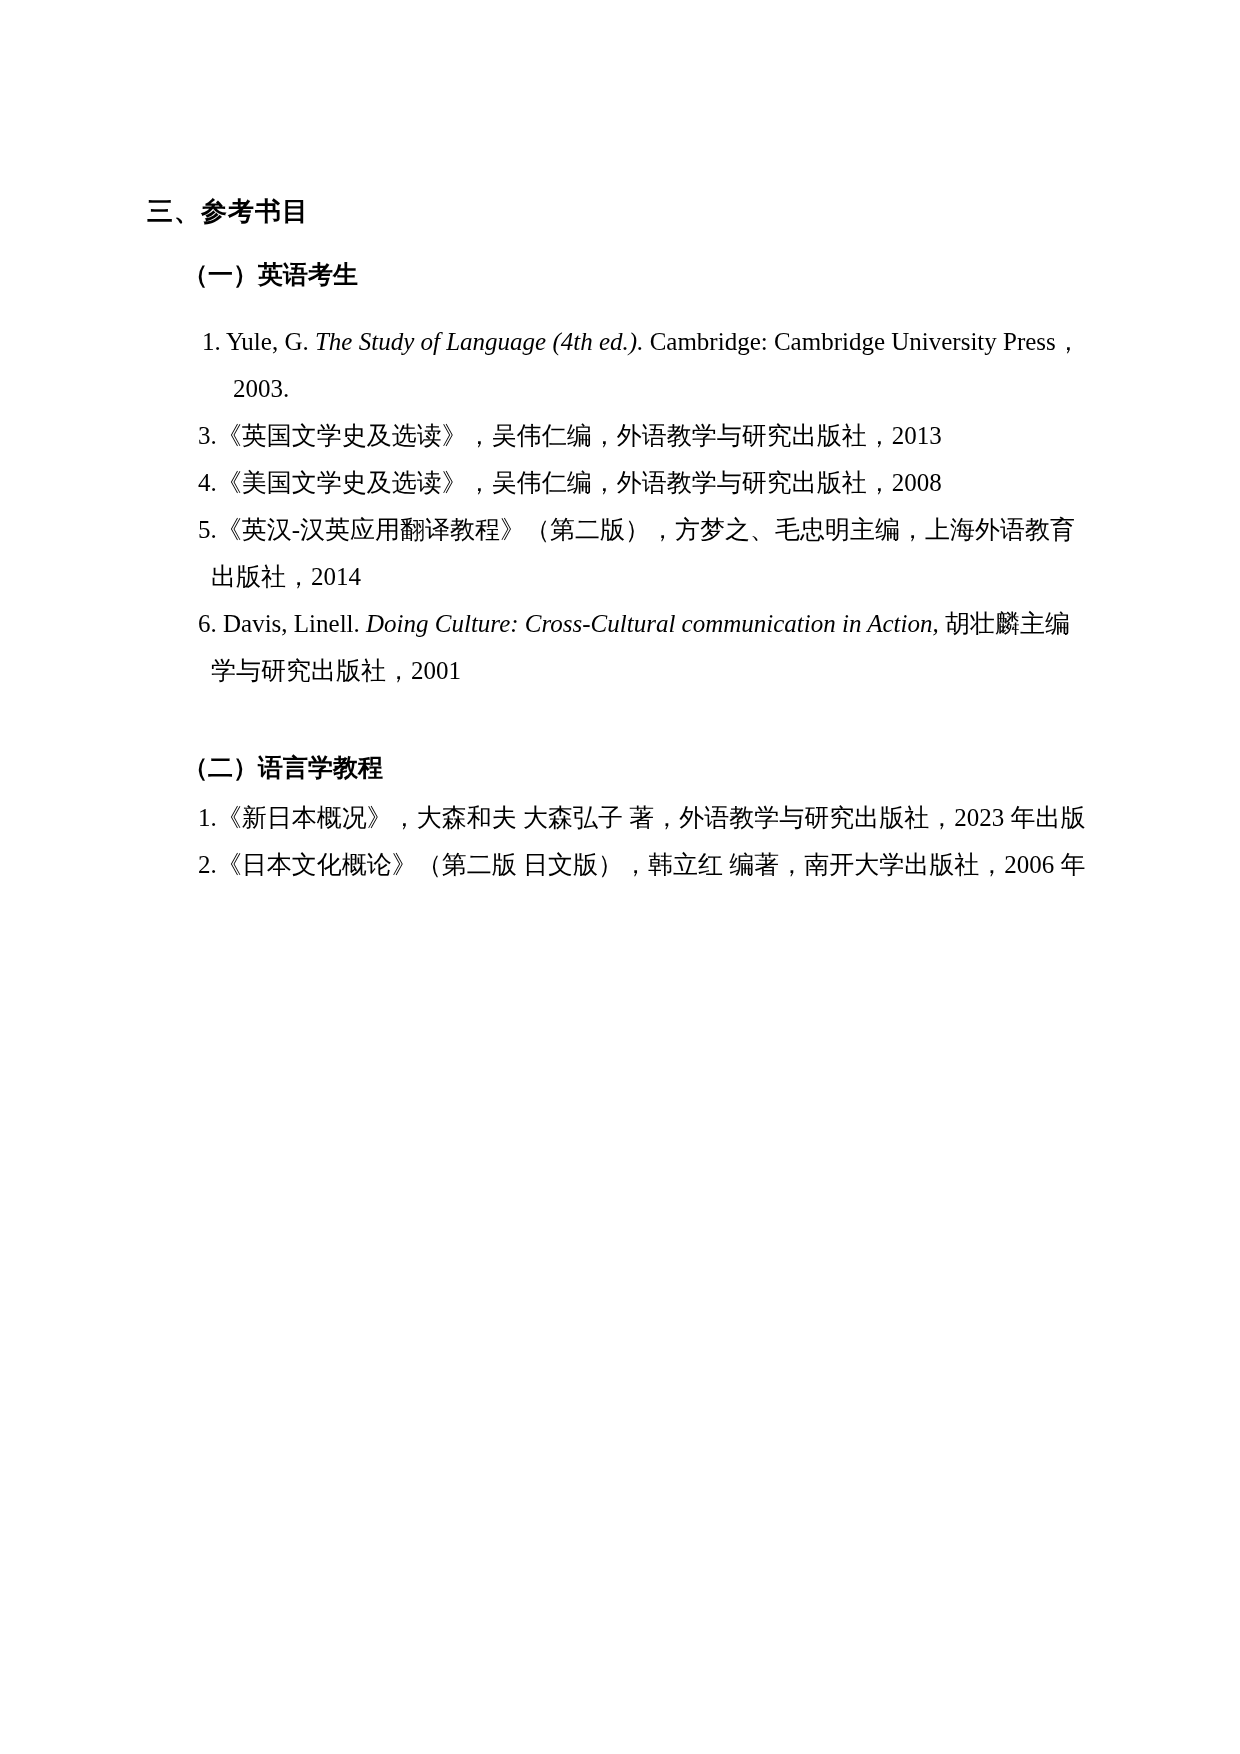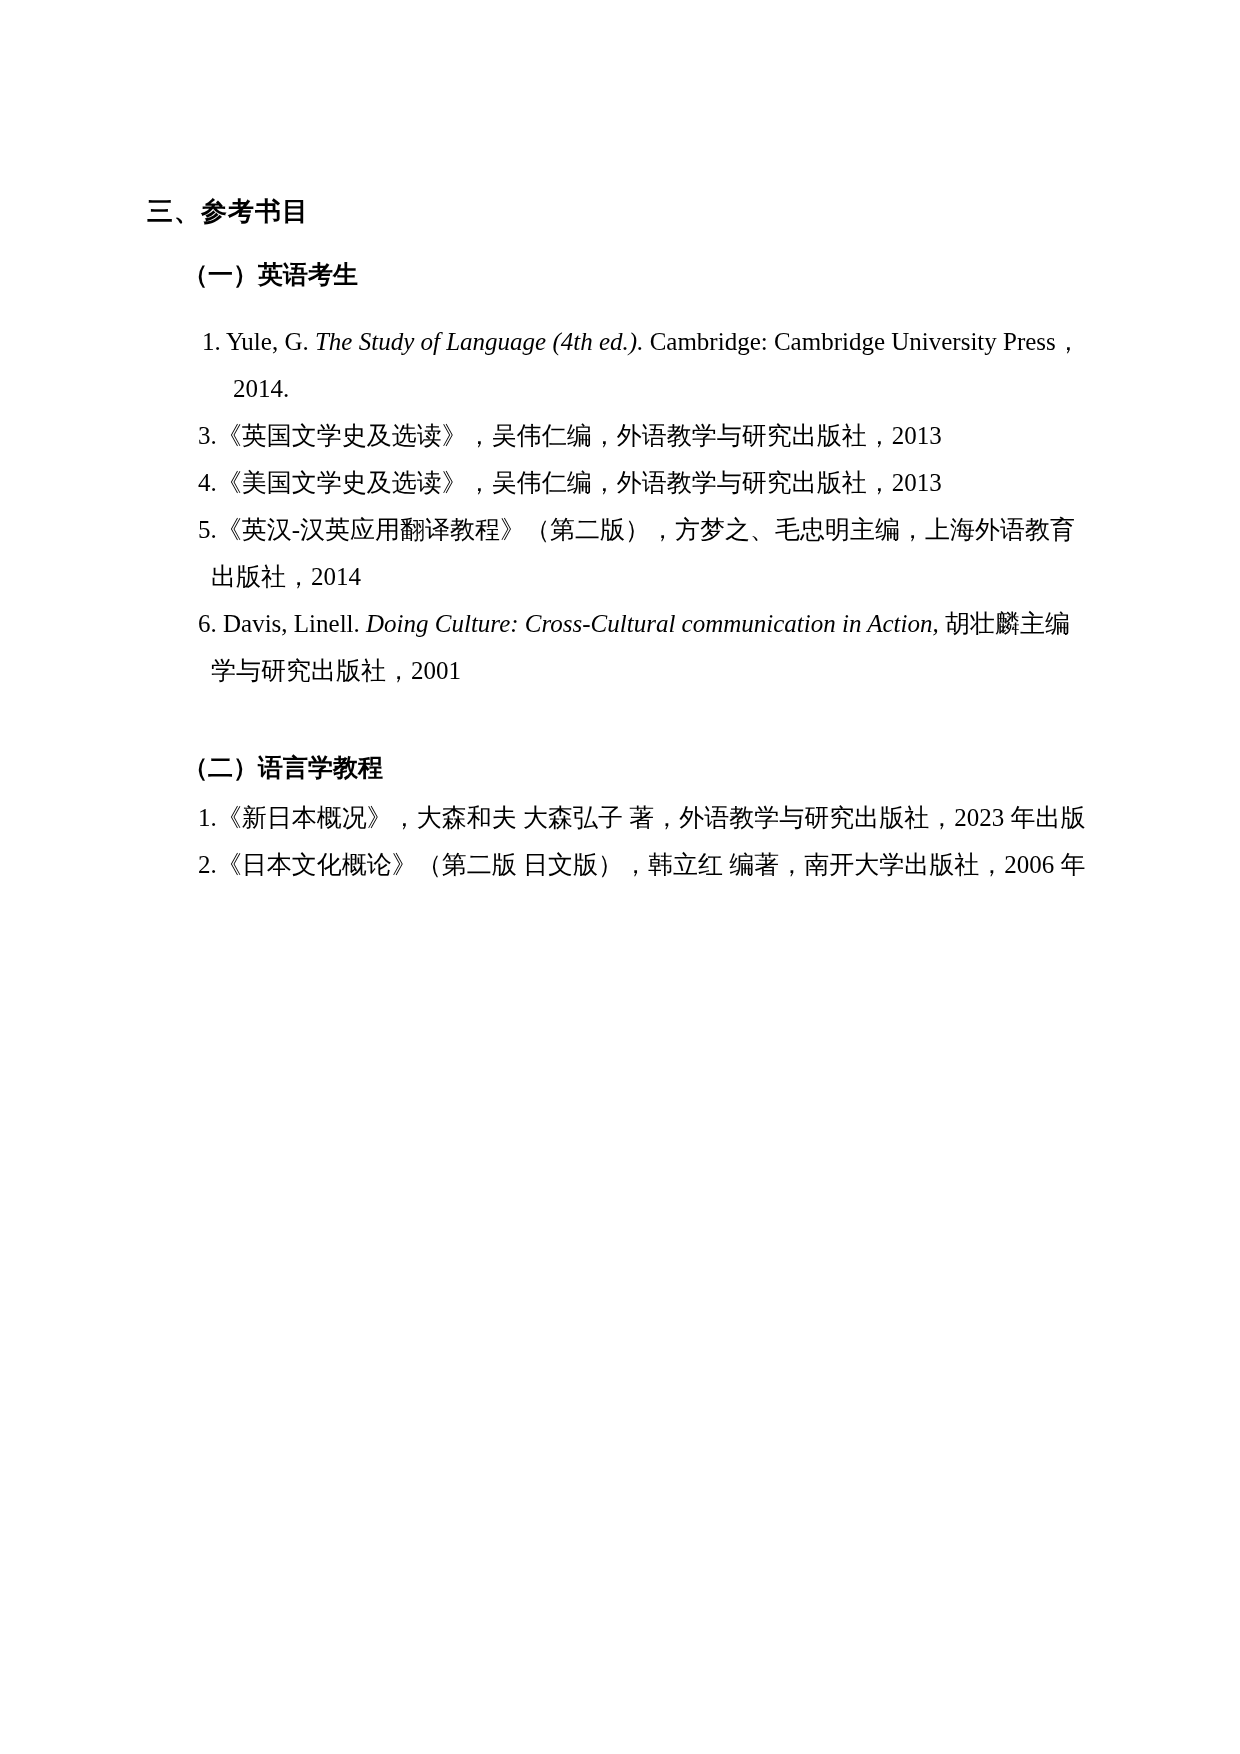--- a/index.html
+++ b/index.html
@@ -60,30 +60,30 @@
 
 <div class="page">
 
   <div class="doc-heading">三、参考书目</div>
 
   <div class="section-title" id="sec1-title">（一）英语考生</div>
 
   <div class="book-list" id="list-en">
 
     <div class="book-item hang-wide">
-      <span>1. Yule, G. </span><span class="italic">The Study of Language (4th ed.).</span><span> Cambridge: Cambridge University Press，</span><br><span>2014.</span>
+      <span>1. Yule, G. </span><span class="italic">The Study of Language (4th ed.).</span><span> Cambridge: Cambridge University Press，</span><br><span>2003.</span>
     </div>
 
 
     <div class="book-item hang-std">
       <span>3.《英国文学史及选读》，吴伟仁编，外语教学与研究出版社，2013</span>
     </div>
 
     <div class="book-item hang-std">
-      <span>4.《美国文学史及选读》，吴伟仁编，外语教学与研究出版社，2013</span>
+      <span>4.《美国文学史及选读》，吴伟仁编，外语教学与研究出版社，2008</span>
     </div>
 
     <div class="book-item hang-std">
       <span>5.《英汉-汉英应用翻译教程》（第二版），方梦之、毛忠明主编，上海外语教育</span><br><span>出版社，2014</span>
     </div>
 
     <div class="book-item hang-std">
       <span>6. Davis, Linell. </span><span class="italic">Doing Culture: Cross-Cultural communication in Action,</span><span> 胡壮麟主编</span><br><span>学与研究出版社，2001</span>
     </div>
 

